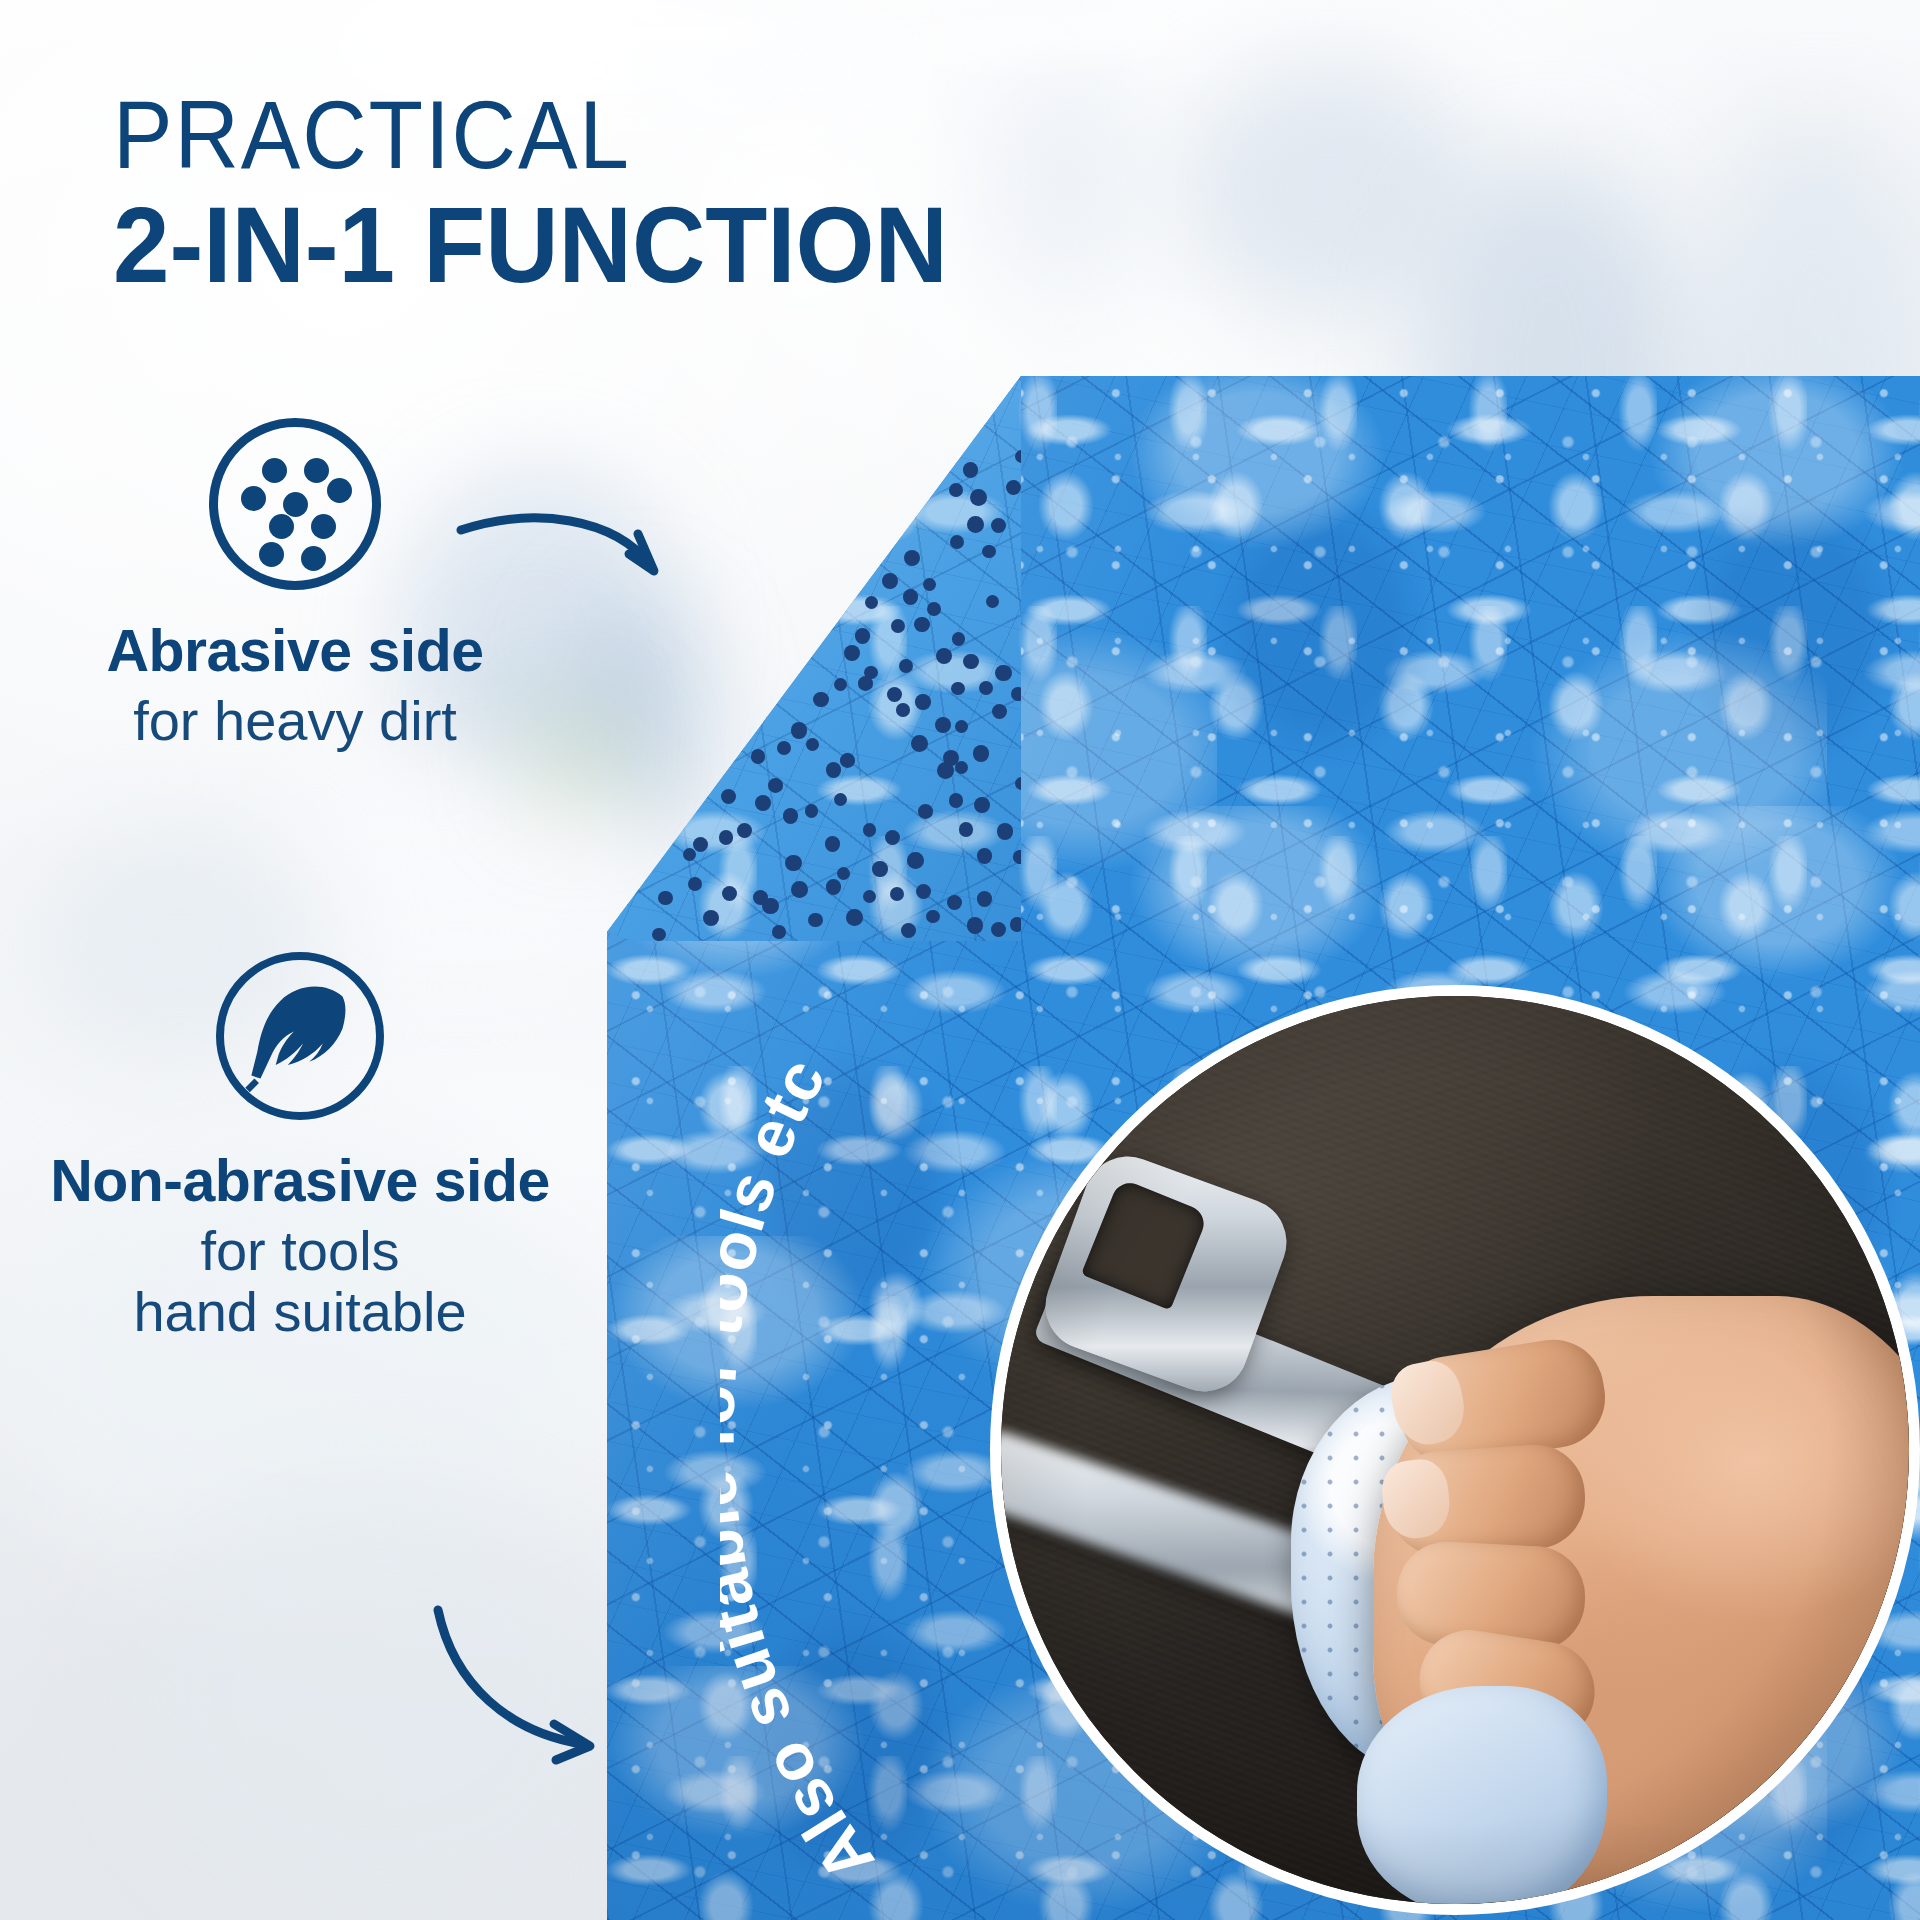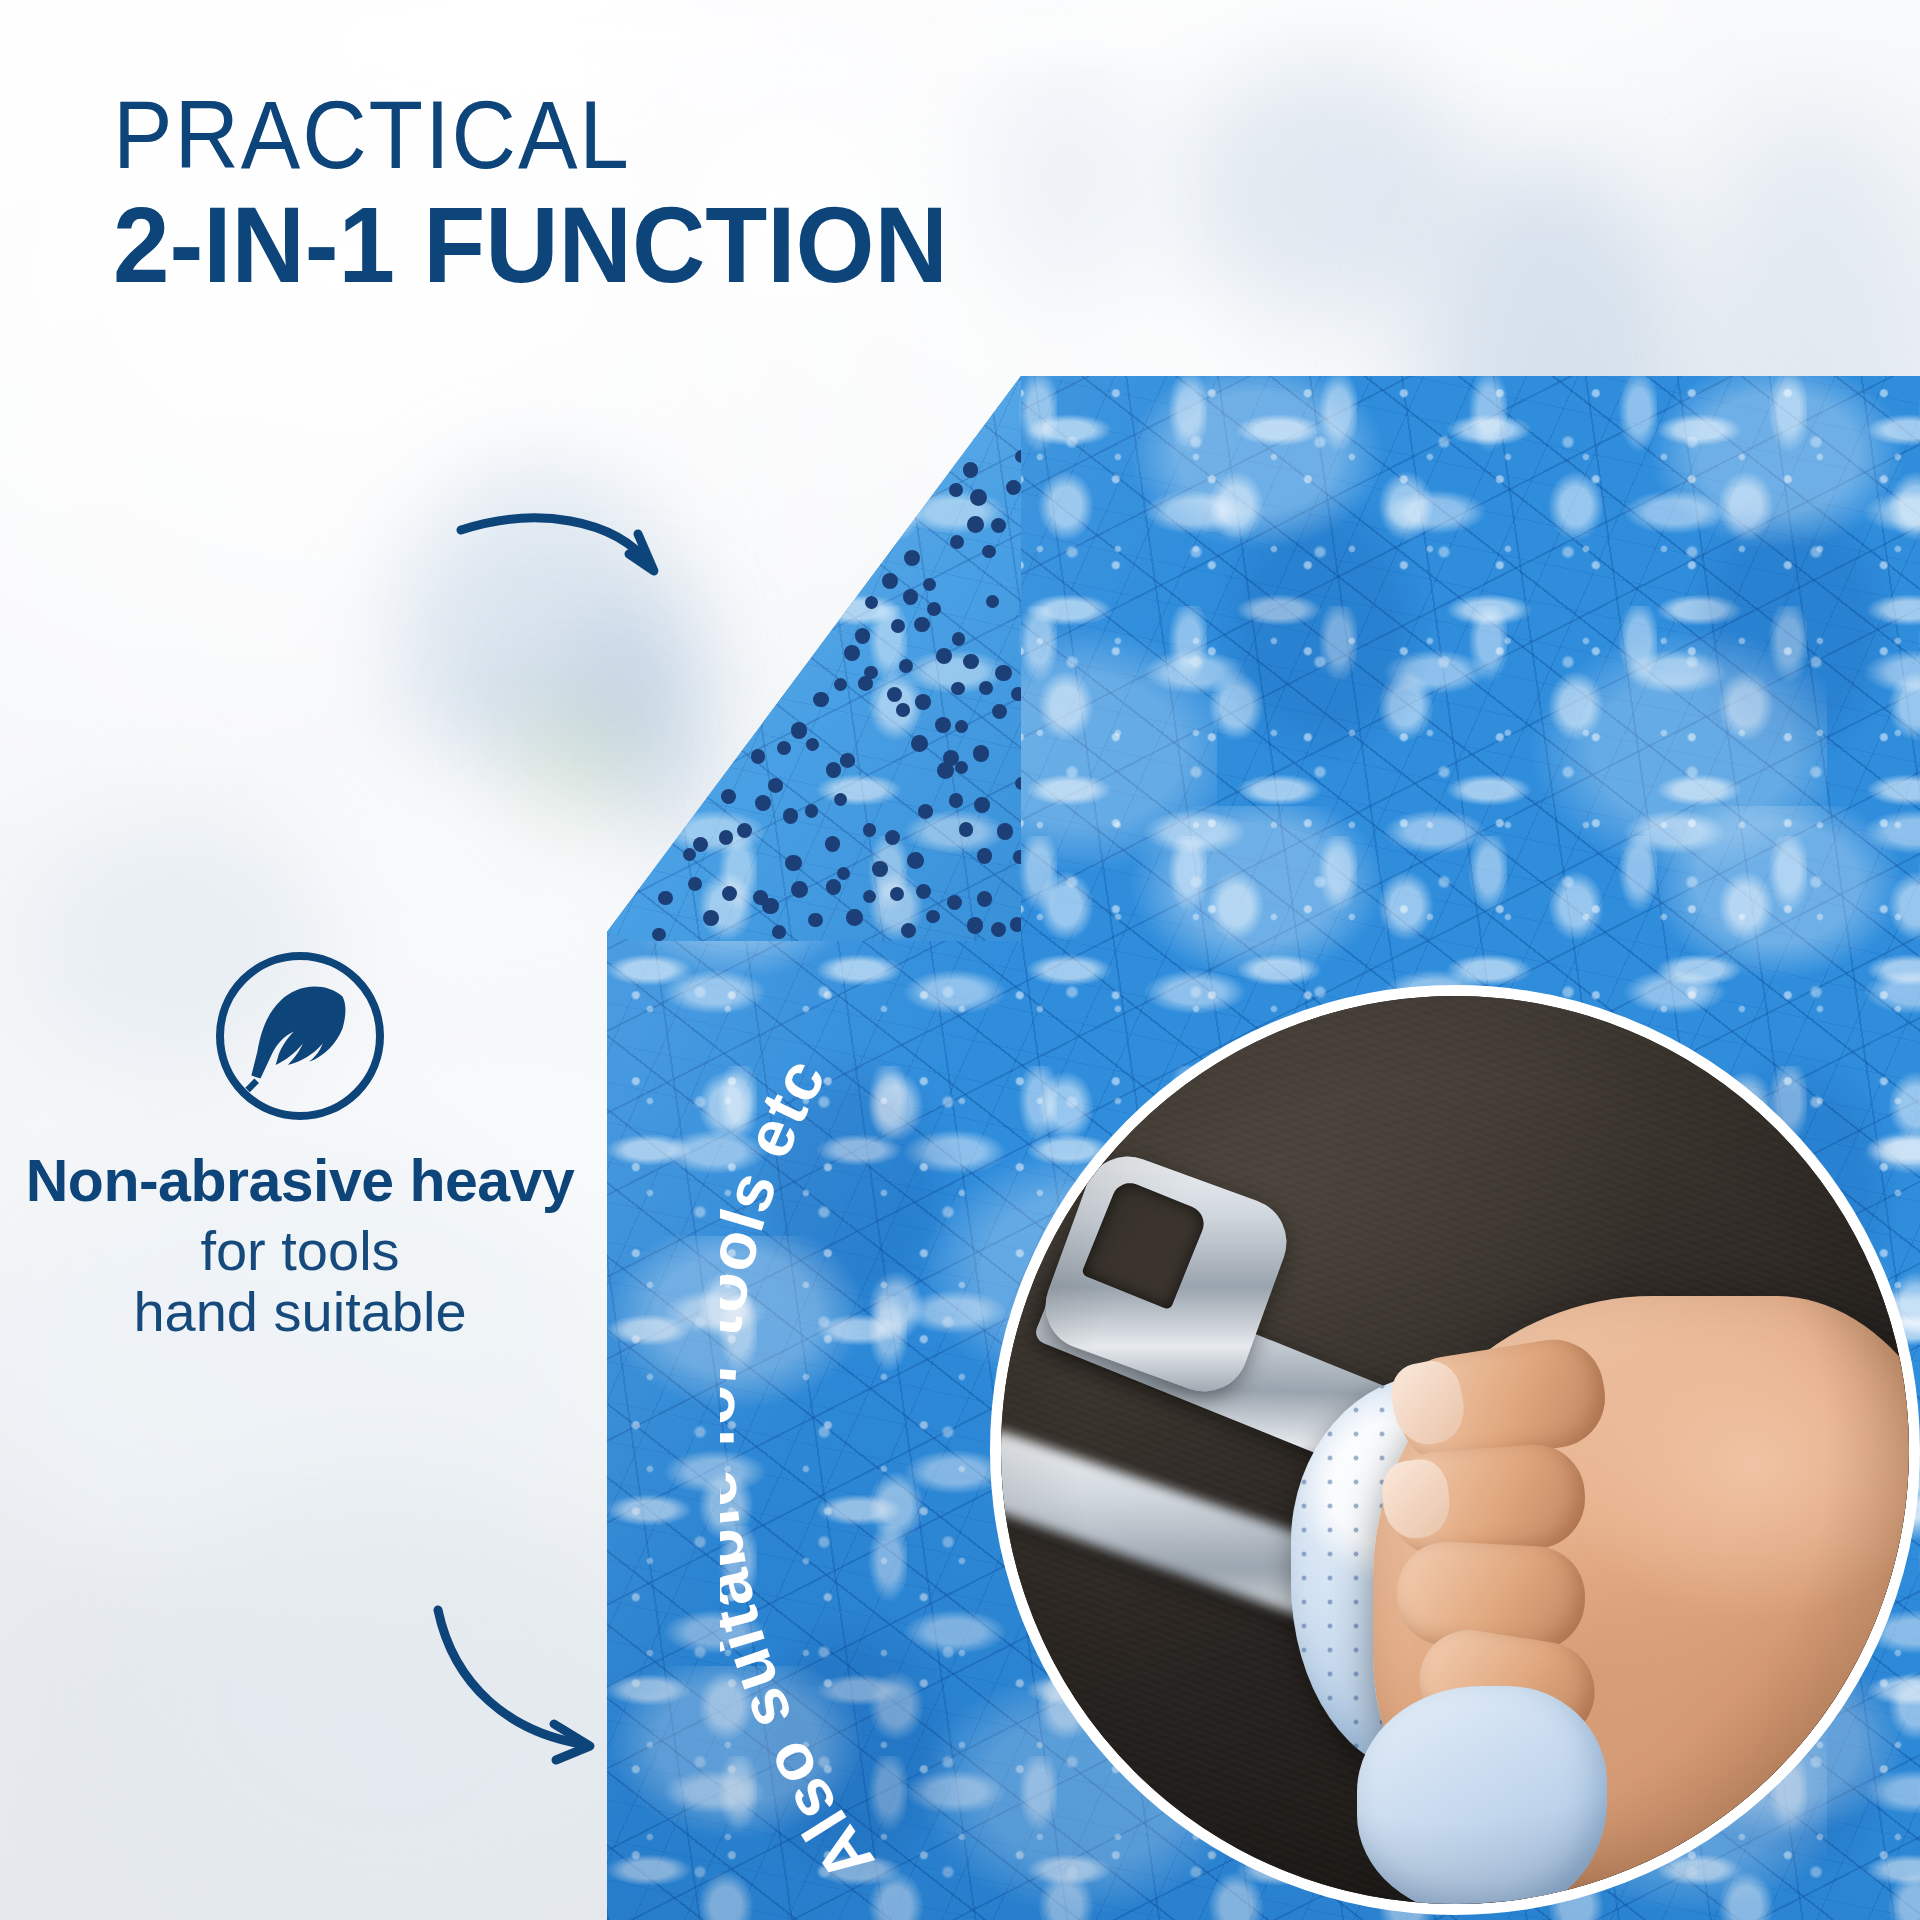--- a/index.html
+++ b/index.html
@@ -440,31 +440,46 @@
     <text>
       <textPath href="#capArc" startOffset="4%">Also suitable for tools etc</textPath>
     </text>
   </svg>
 
   <div class="headline">
     <div class="h-line1">PRACTICAL</div>
     <div class="h-line2">2-IN-1 FUNCTION</div>
   </div>
 
+  <div class="feature" id="feature-abrasive">
+    <div class="icon-circle" id="abrasive-icon">
+        <span class="dot" style="left: 43.5px; top: 30.5px;"></span>
+        <span class="dot" style="left: 85.5px; top: 30.5px;"></span>
+        <span class="dot" style="left: 22.5px; top: 58.5px;"></span>
+        <span class="dot" style="left: 64.5px; top: 64.5px;"></span>
+        <span class="dot" style="left: 108.5px; top: 50.5px;"></span>
+        <span class="dot" style="left: 50.5px; top: 86.5px;"></span>
+        <span class="dot" style="left: 92.5px; top: 86.5px;"></span>
+        <span class="dot" style="left: 40.5px; top: 114.5px;"></span>
+        <span class="dot" style="left: 82.5px; top: 118.5px;"></span>
+      </div>
+    <div class="feat-title">Abrasive side</div>
+    <div class="feat-sub">for heavy dirt</div>
+  </div>
 
   <div class="feature" id="feature-soft">
     <div class="icon-circle">
       <svg viewBox="0 0 100 100" width="100%" height="100%" style="position:absolute;left:0;top:0">
         <g fill="#0d4479">
           <path d="M78 24 C66 14 48 16 37 27 C27 37 24 49 22 60 L18 76 L24 78 L31 63 C34 56 39 50 46 47 C41 52 38 57 36 62 L34 69 C41 66 47 61 52 55 C49 61 46 65 42 69 C51 67 59 62 65 55 C63 60 60 64 56 67 C66 63 74 55 78 45 C80 38 81 30 78 24 Z"></path>
           <path d="M20 78 L14 84 L17 87 L23 81 Z"></path>
         </g>
       </svg>
     </div>
-    <div class="feat-title">Non-abrasive heavy</div>
+    <div class="feat-title">Non-abrasive side</div>
     <div class="feat-sub">for tools</div>
     <div class="feat-sub" style="margin-top:0">hand suitable</div>
   </div>
 
   <svg class="arrow" id="arrow-top" viewBox="0 0 260 140">
     <path d="M6 60 C80 36 160 48 196 96" stroke-width="9"></path>
     <path d="M174 84 L199 101 L183 64" stroke-width="9"></path>
   </svg>
   <svg class="arrow" id="arrow-bottom" viewBox="0 0 230 180">
     <path d="M8 10 C24 86 80 132 152 144" stroke-width="9"></path>

